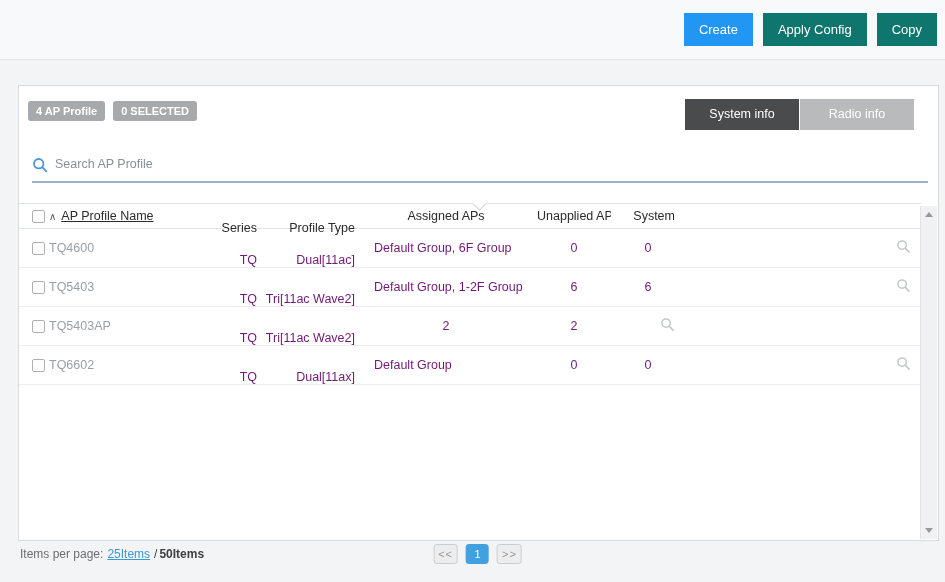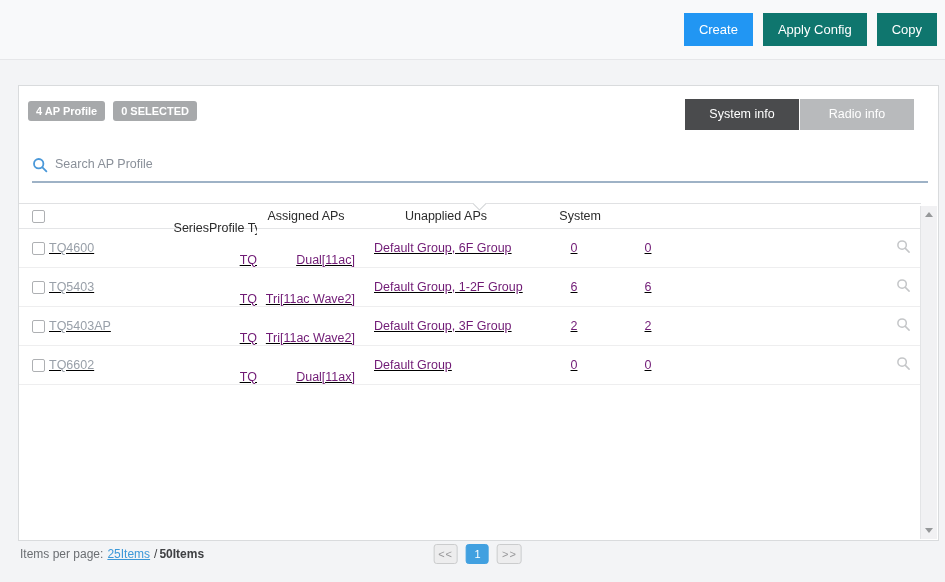--- a/index.html
+++ b/index.html
@@ -66,21 +66,21 @@
     border-top: 1px solid #e0e1e3; border-bottom: 1px solid #e4e5e7;
     font-size: 12.5px; color: #2b2b2b; position: relative;
   }
   .notch { position: absolute; top: -1px; left: 452px; width: 16px; height: 9px; overflow: hidden; }
   .notch::before {
     content: ""; position: absolute; left: 2px; top: -8px; width: 11px; height: 11px;
     background: #fff; border: 1px solid #d4d6d8; transform: rotate(45deg);
   }
   .trow {
     height: 39px; width: 902px;
-    border-bottom: 1px solid #eeeeef; font-size: 12.5px; text-decoration: underline;
+    border-bottom: 1px solid #eeeeef; font-size: 12.5px;
   }
   .cell { white-space: nowrap; overflow: hidden; }
   .c-check { padding-left: 13px; }
   .c-series, .c-ptype { text-align: right; margin-top: 23px; }
   .c-mgmt { padding-left: 19px; }
   .c-assigned, .c-unapplied { text-align: center; }
   .c-detail { text-align: right; padding-right: 10px; }
   .sort-caret { color: #555; font-size: 10px; margin-right: 5px; }
   .hdr-name-text { text-decoration: underline; }
   .t-name { color: #99a0a9; }
@@ -157,20 +157,23 @@
       </svg>
     </span>
     <input class="search-input" type="text" placeholder="Search AP Profile" style="">
   </div>
 
   <div class="thead tgrid">
     <span class="notch"></span>
     <div class="cell c-check">
       <input type="checkbox" class="cbx" style="">
     </div>
+    <div class="cell">
+      <span class="sort-caret">∧</span><span class="hdr-name-text">AP Profile Name</span>
+    </div>
     <div class="cell c-series">Series</div>
     <div class="cell c-ptype">Profile Type</div>
     <div class="cell c-assigned">Assigned APs</div>
     <div class="cell c-unapplied">Unapplied APs</div>
     <div class="cell c-detail">System</div>
   </div>
 
   <div class="trow tgrid">
     <div class="cell c-check"><input type="checkbox" class="cbx" style=""></div>
     <div class="cell t-name">TQ4600</div>
@@ -201,21 +204,20 @@
             <line x1="10" y1="10" x2="14" y2="14" stroke="#c4c6c8" stroke-width="1.6" stroke-linecap="round"></line>
           </svg>
     </span></div>
   </div>
 
   <div class="trow tgrid">
     <div class="cell c-check"><input type="checkbox" class="cbx" style=""></div>
     <div class="cell t-name">TQ5403AP</div>
     <div class="cell t-val c-series">TQ</div>
     <div class="cell t-val c-ptype">Tri[11ac Wave2]</div>
-    <div class="cell t-val c-mgmt">Default Group, 3F Group</div>
     <div class="cell t-val c-assigned">2</div>
     <div class="cell t-val c-unapplied">2</div>
     <div class="cell c-detail"><span class="detail-btn">
       <svg width="15" height="15" viewBox="0 0 16 16">
             <circle cx="6.5" cy="6.5" r="4.5" fill="none" stroke="#c4c6c8" stroke-width="1.6"></circle>
             <line x1="10" y1="10" x2="14" y2="14" stroke="#c4c6c8" stroke-width="1.6" stroke-linecap="round"></line>
           </svg>
     </span></div>
   </div>
 

